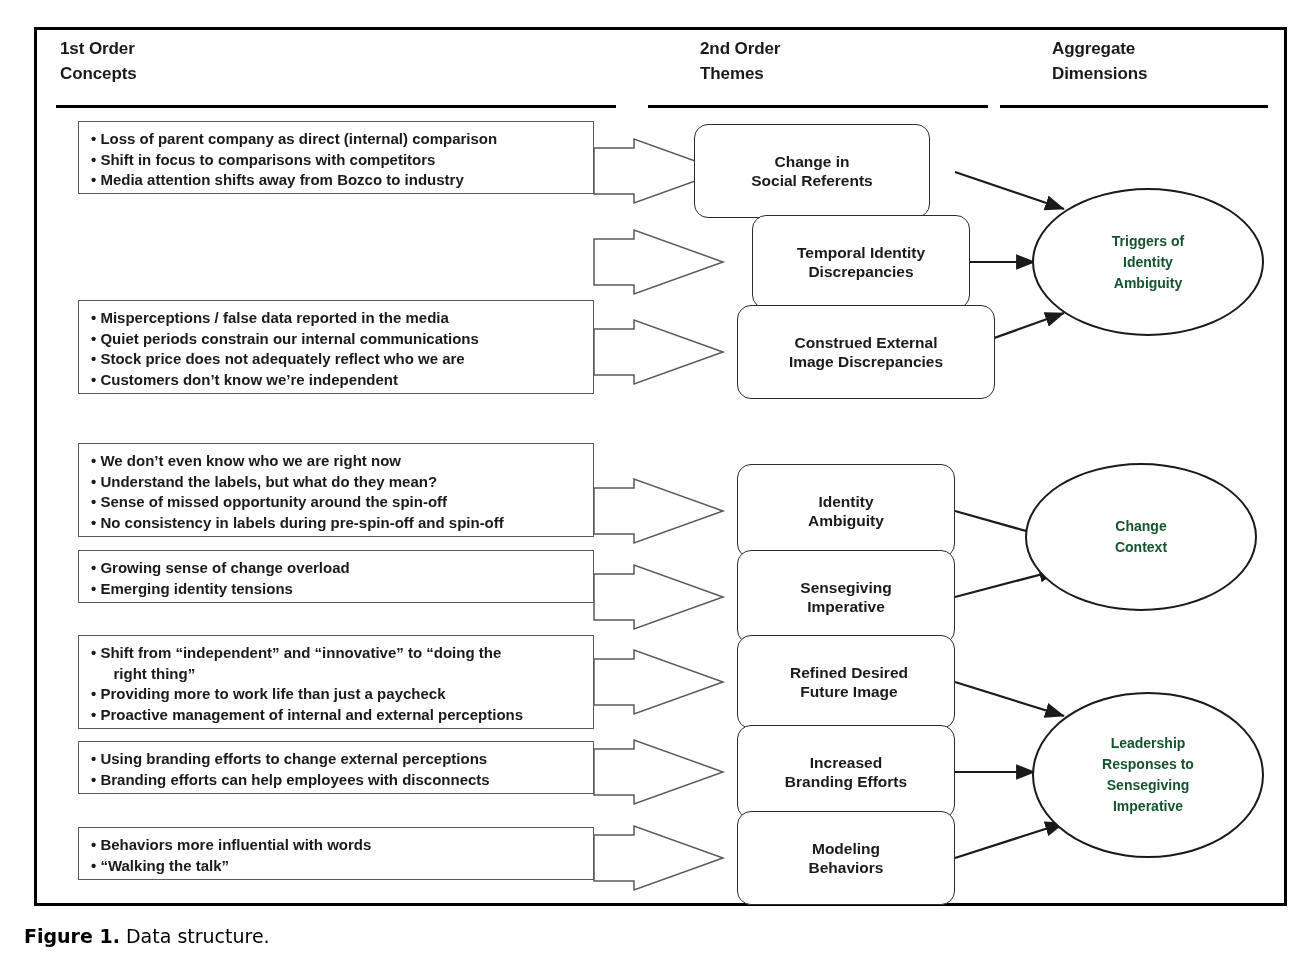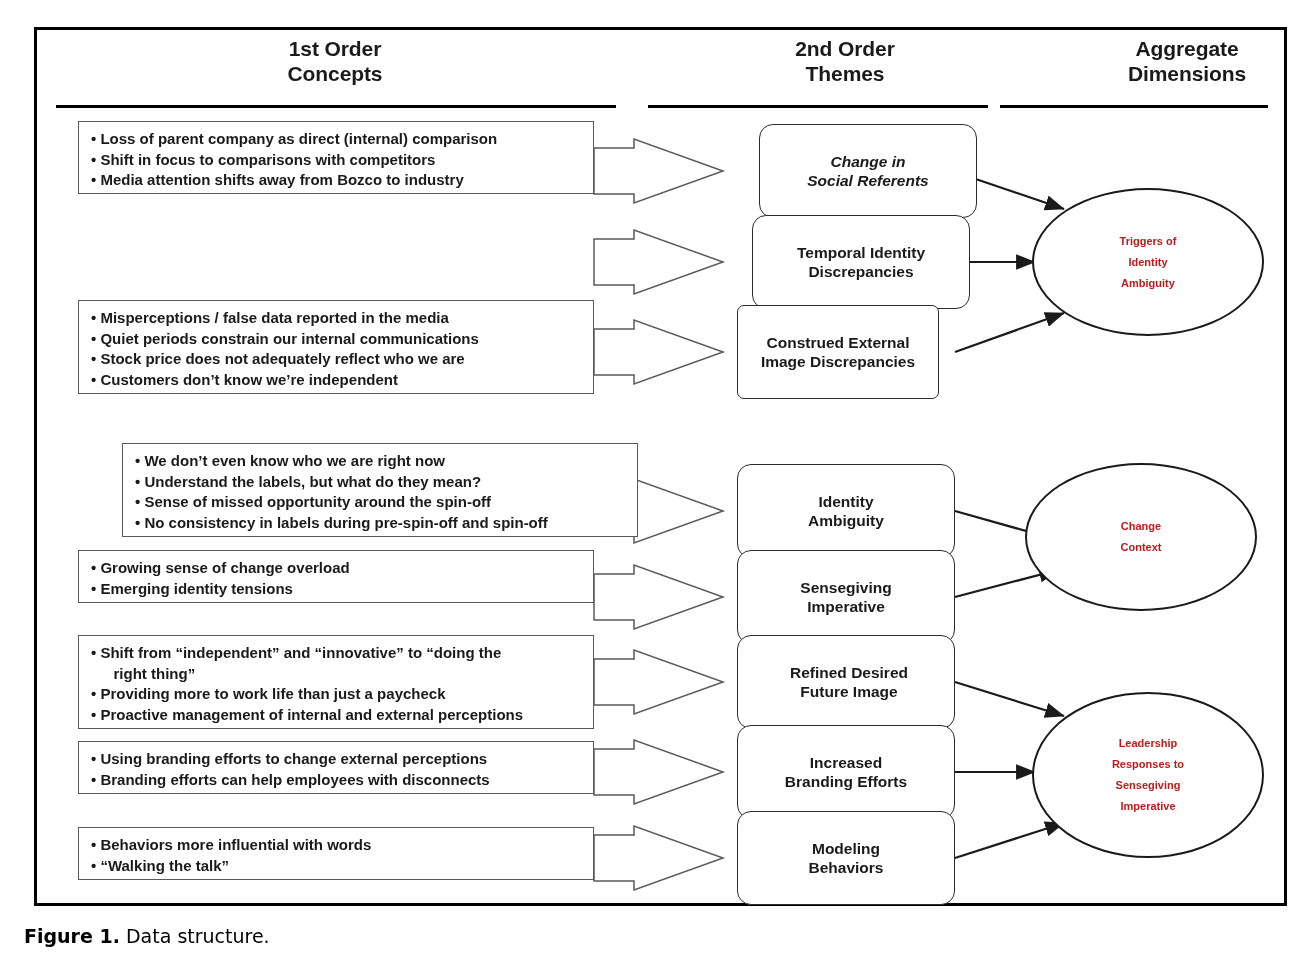--- a/index.html
+++ b/index.html
@@ -27,23 +27,23 @@
     top: 27px;
     width: 1253px;
     height: 879px;
     border: 3px solid #000000;
     box-sizing: border-box;
     background: #ffffff;
   }
   
   .col-head {
     position: absolute;
-    text-align: center;
+    text-align: left;
     font-weight: bold;
-    font-size: 21px;
+    font-size: 17px;
     line-height: 25px;
     color: #1a1a1a;
     letter-spacing: -0.1px;
   }
   .head-rule {
     position: absolute;
     height: 3px;
     background: #000000;
   }
   
@@ -93,23 +93,23 @@
     position: absolute;
     border: 2px solid #1a1a1a;
     border-radius: 50%;
     box-sizing: border-box;
     background: #ffffff;
     display: flex;
     align-items: center;
     justify-content: center;
     text-align: center;
     font-weight: bold;
-    font-size: 11px;
+    font-size: 14px;
     line-height: 21px;
-    color: #b91c1c;
+    color: #14532d;
   }
   .dim-ellipse span { display: block; white-space: pre-line; }
   
   svg.connectors {
     position: absolute;
     left: 0; top: 0;
     width: 1315px;
     height: 977px;
     pointer-events: none;
   }
@@ -200,21 +200,21 @@
 
   <div class="concept-box" style="left:78px; top:300px; width:516px; height:94px;">
     <ul>
       <li>Misperceptions / false data reported in the media</li>
       <li>Quiet periods constrain our internal communications</li>
       <li>Stock price does not adequately reflect who we are</li>
       <li>Customers don’t know we’re independent</li>
     </ul>
   </div>
 
-  <div class="concept-box" style="left:78px; top:443px; width:516px; height:94px;margin-left:44px;">
+  <div class="concept-box" style="left:78px; top:443px; width:516px; height:94px;">
     <ul>
       <li>We don’t even know who we are right now</li>
       <li>Understand the labels, but what do they mean?</li>
       <li>Sense of missed opportunity around the spin-off</li>
       <li>No consistency in labels during pre-spin-off and spin-off</li>
     </ul>
   </div>
 
   <div class="concept-box" style="left:78px; top:550px; width:516px; height:53px;">
     <ul>
@@ -239,29 +239,29 @@
     </ul>
   </div>
 
   <div class="concept-box" style="left:78px; top:827px; width:516px; height:53px;">
     <ul>
       <li>Behaviors more influential with words</li>
       <li>“Walking the talk”</li>
     </ul>
   </div>
 
-  <div class="theme-box" style="left:759px; top:124px; width:218px; height:94px;font-style:italic;">
+  <div class="theme-box" style="left:694px; top:124px; width:236px; height:94px;">
     <span>Change in
 Social Referents</span>
   </div>
   <div class="theme-box" style="left:737px; top:215px; width:218px; height:94px;margin-left:15px;">
     <span>Temporal Identity
 Discrepancies</span>
   </div>
-  <div class="theme-box" style="left:737px; top:305px; width:202px; height:94px;border-radius:7px;">
+  <div class="theme-box" style="left:737px; top:305px; width:258px; height:94px;">
     <span>Construed External
 Image Discrepancies</span>
   </div>
   <div class="theme-box" style="left:737px; top:464px; width:218px; height:94px;">
     <span>Identity
 Ambiguity</span>
   </div>
   <div class="theme-box" style="left:737px; top:550px; width:218px; height:94px;">
     <span>Sensegiving
 Imperative</span>

